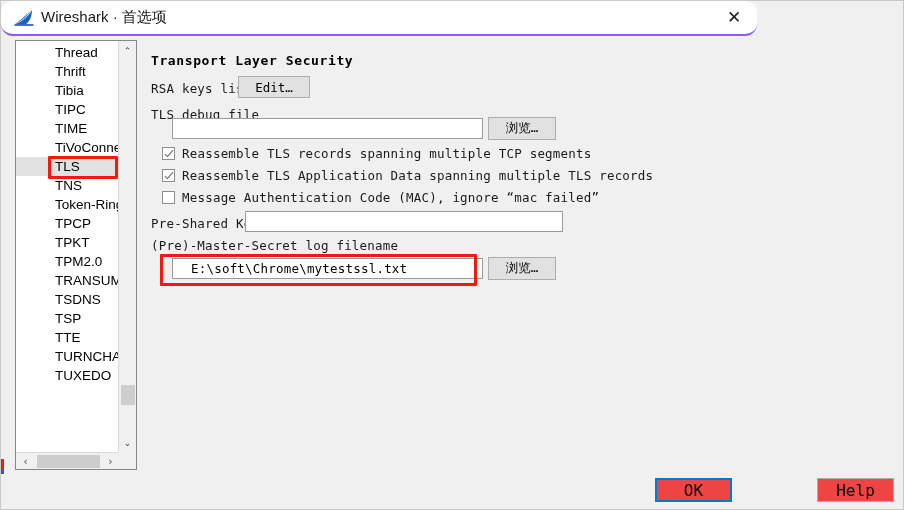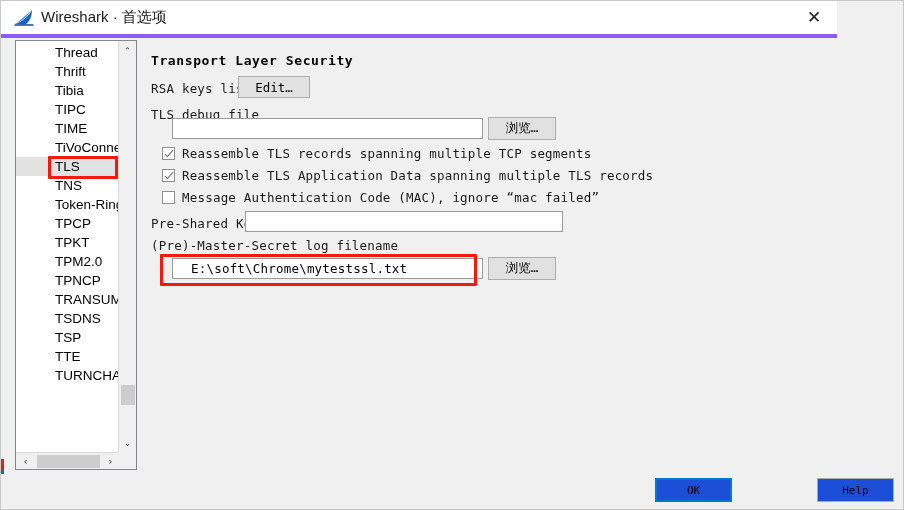--- a/index.html
+++ b/index.html
@@ -18,24 +18,25 @@
     width: 904px;
     height: 510px;
     background: #f0f0f0;
     box-sizing: border-box;
     border: 1px solid #c8c8c8;
   }
   
   .titlebar {
     position: absolute;
     left: 0; top: 0;
-    width: 836px;
+    width: 756px;
     height: 33px;
     background: #ffffff;
-    border-bottom: 4px solid #8b5cf6;
+    border-bottom: 2px solid #8b5cf6;
+    border-radius: 12px;
   }
   .title-icon {
     position: absolute;
     left: 13px; top: 8px;
     width: 20px; height: 17px;
   }
   .title-text {
     position: absolute;
     left: 40px; top: 7px;
     font-size: 15px;
@@ -235,24 +236,24 @@
     color: #1a1a1a;
     font-family: "DejaVu Sans Mono", monospace;
     letter-spacing: 0.2px;
     cursor: default;
   }
 
   
   .footer-btn {
     position: absolute;
     height: 24px;
-    background: #1d4ed8;
+    background: #ef4444;
     border: 1px solid #adadad;
     font-family: "DejaVu Sans Mono", monospace;
-    font-size: 11px;
+    font-size: 16px;
     color: #000;
     box-sizing: border-box;
     cursor: pointer;
     display: flex;
     align-items: center;
     justify-content: center;
   }
   .footer-btn.default {
     border: 2px solid #0078d7;
   }
@@ -303,21 +304,20 @@
           <div class="list-item">Tibia</div>
           <div class="list-item">TIPC</div>
           <div class="list-item">TIME</div>
           <div class="list-item">TiVoConnect</div>
           <div class="list-item selected">TLS</div>
           <div class="list-item">TNS</div>
           <div class="list-item">Token-Ring</div>
           <div class="list-item">TPCP</div>
           <div class="list-item">TPKT</div>
           <div class="list-item">TPM2.0</div>
-          <div class="list-item">TPNCP</div>
           <div class="list-item">TRANSUM</div>
           <div class="list-item">TSDNS</div>
           <div class="list-item">TSP</div>
           <div class="list-item">TTE</div>
           <div class="list-item">TURNCHANNEL</div>
           <div class="list-item">TUXEDO</div>
           <div class="list-item">UA3G</div>
           <div class="list-item">UASIP</div>
         </div>
     </div>

